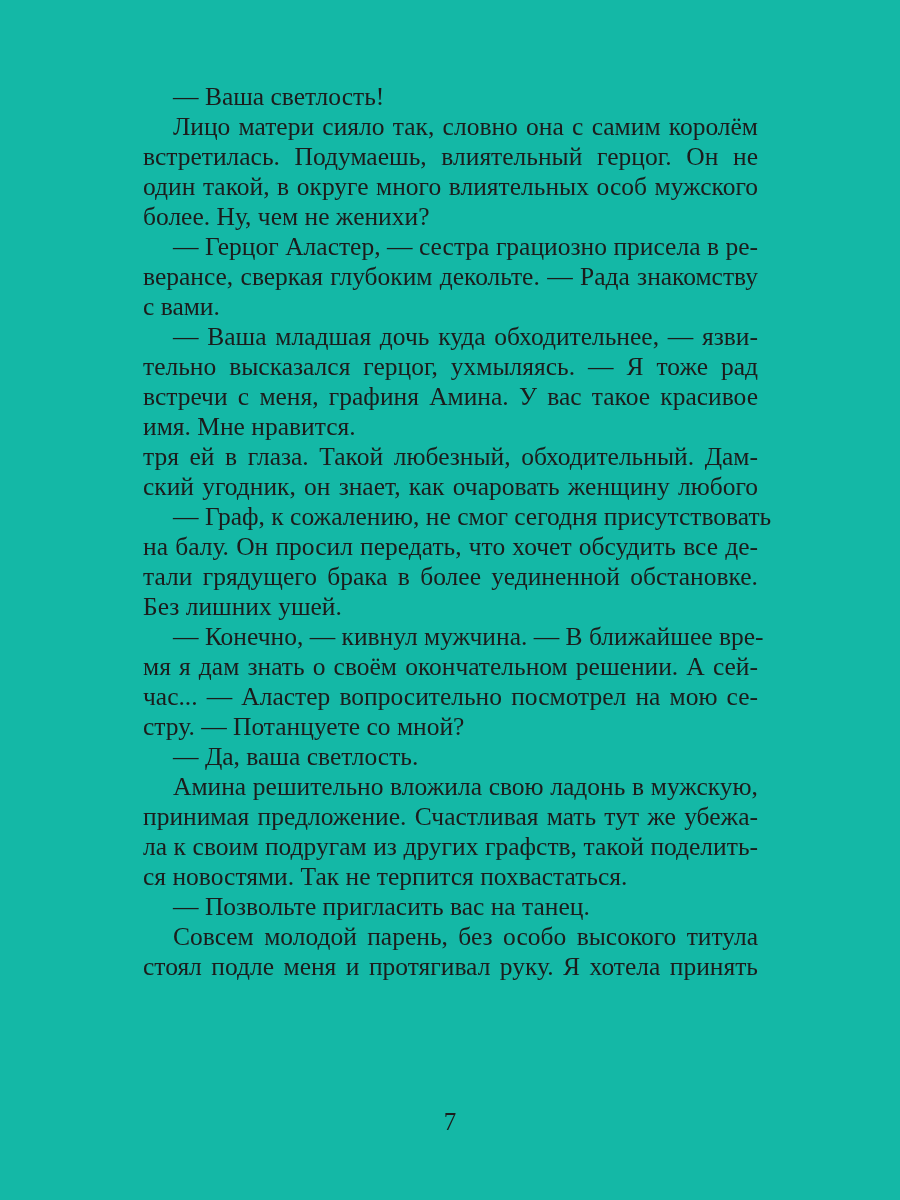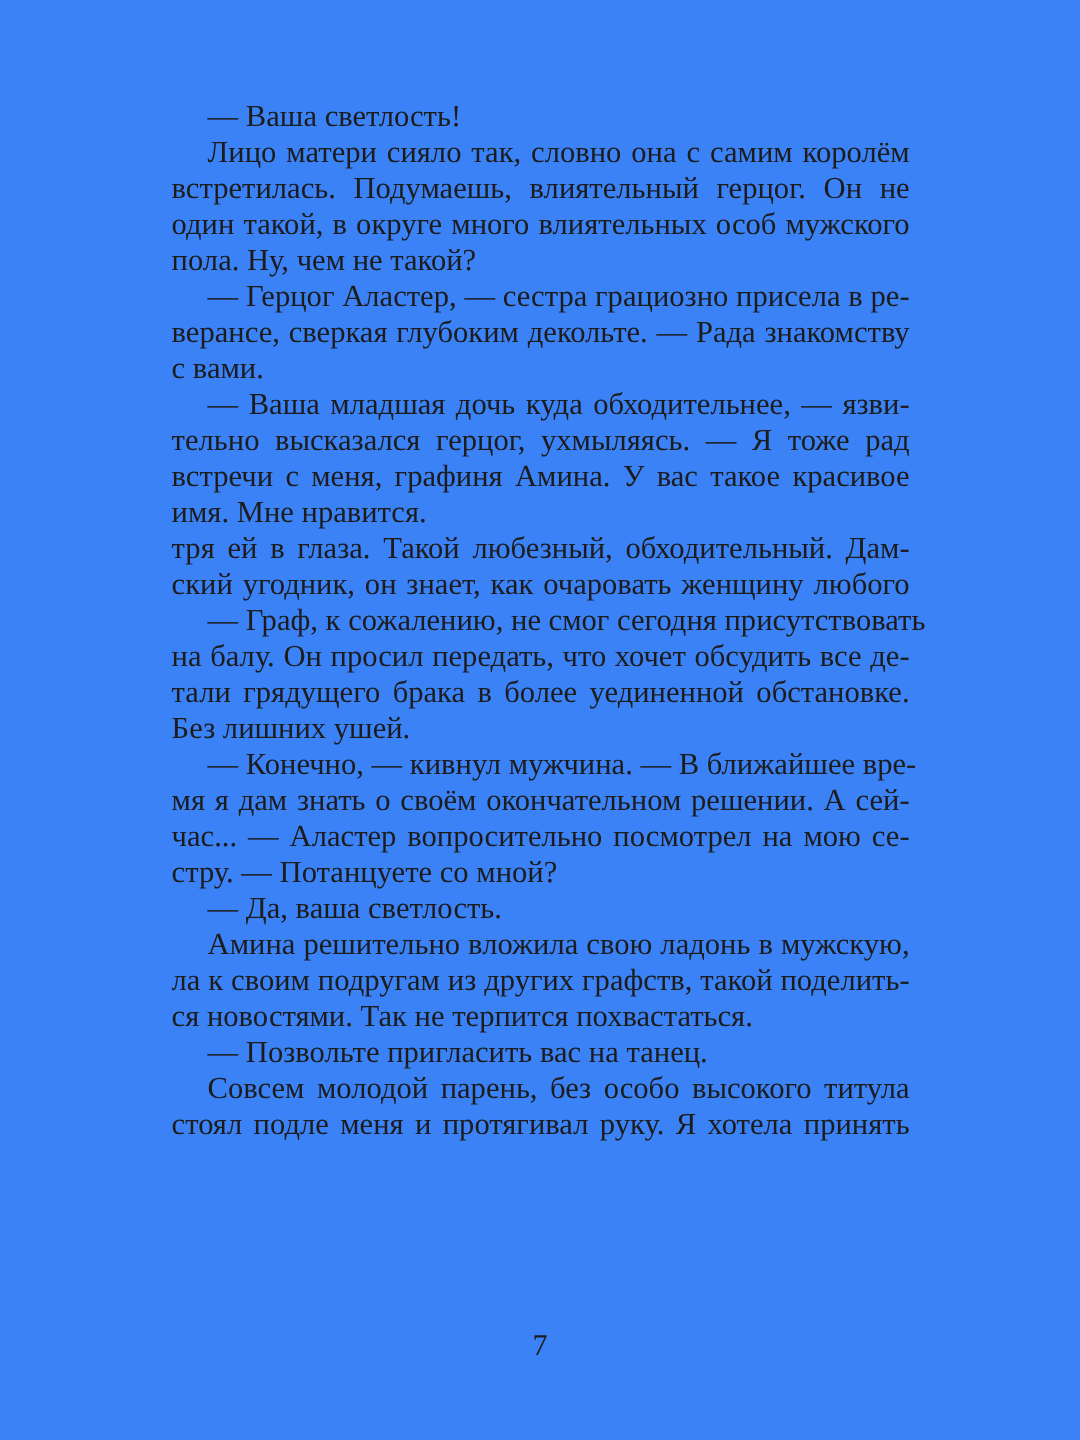--- a/index.html
+++ b/index.html
@@ -10,21 +10,21 @@
     body {
       width: 900px;
       height: 1200px;
       position: relative;
       overflow: hidden;
     }
     .page {
       position: absolute;
       left: 0; top: 0;
       width: 900px; height: 1200px;
-      background: #3b82f6;
+      background: #14b8a6;
     }
     .text-block {
       position: absolute;
       left: 143px;
       top: 82px;
       width: 615px;
       font-family: "Liberation Serif", "DejaVu Serif", serif;
       font-size: 25.5px;
       color: #1c1c1c;
       line-height: 30px;
@@ -58,21 +58,21 @@
 <body>
 
 <div class="page">
   <div class="text-block">
 
     <span class="line indent last">— Ваша светлость!</span>
 
     <span class="line indent">Лицо матери сияло так, словно она с самим королём</span>
     <span class="line">встретилась. Подумаешь, влиятельный герцог. Он не</span>
     <span class="line">один такой, в округе много влиятельных особ мужского</span>
-    <span class="line last">пола. Ну, чем не такой?</span>
+    <span class="line last">более. Ну, чем не женихи?</span>
 
     <span class="line indent">— Герцог Аластер, — сестра грациозно присела в ре-</span>
     <span class="line">верансе, сверкая глубоким декольте. — Рада знакомству</span>
     <span class="line last">с вами.</span>
 
     <span class="line indent">— Ваша младшая дочь куда обходительнее, — язви-</span>
     <span class="line">тельно высказался герцог, ухмыляясь. — Я тоже рад</span>
     <span class="line">встречи с меня, графиня Амина. У вас такое красивое</span>
     <span class="line last">имя. Мне нравится.</span>
 
@@ -85,20 +85,21 @@
     <span class="line last">Без лишних ушей.</span>
 
     <span class="line indent">— Конечно, — кивнул мужчина. — В ближайшее вре-</span>
     <span class="line">мя я дам знать о своём окончательном решении. А сей-</span>
     <span class="line">час... — Аластер вопросительно посмотрел на мою се-</span>
     <span class="line last">стру. — Потанцуете со мной?</span>
 
     <span class="line indent last">— Да, ваша светлость.</span>
 
     <span class="line indent">Амина решительно вложила свою ладонь в мужскую,</span>
+    <span class="line">принимая предложение. Счастливая мать тут же убежа-</span>
     <span class="line">ла к своим подругам из других графств, такой поделить-</span>
     <span class="line last">ся новостями. Так не терпится похвастаться.</span>
 
     <span class="line indent last">— Позвольте пригласить вас на танец.</span>
 
     <span class="line indent">Совсем молодой парень, без особо высокого титула</span>
     <span class="line">стоял подле меня и протягивал руку. Я хотела принять</span>
   </div>
 
   <div class="page-number">7</div>

